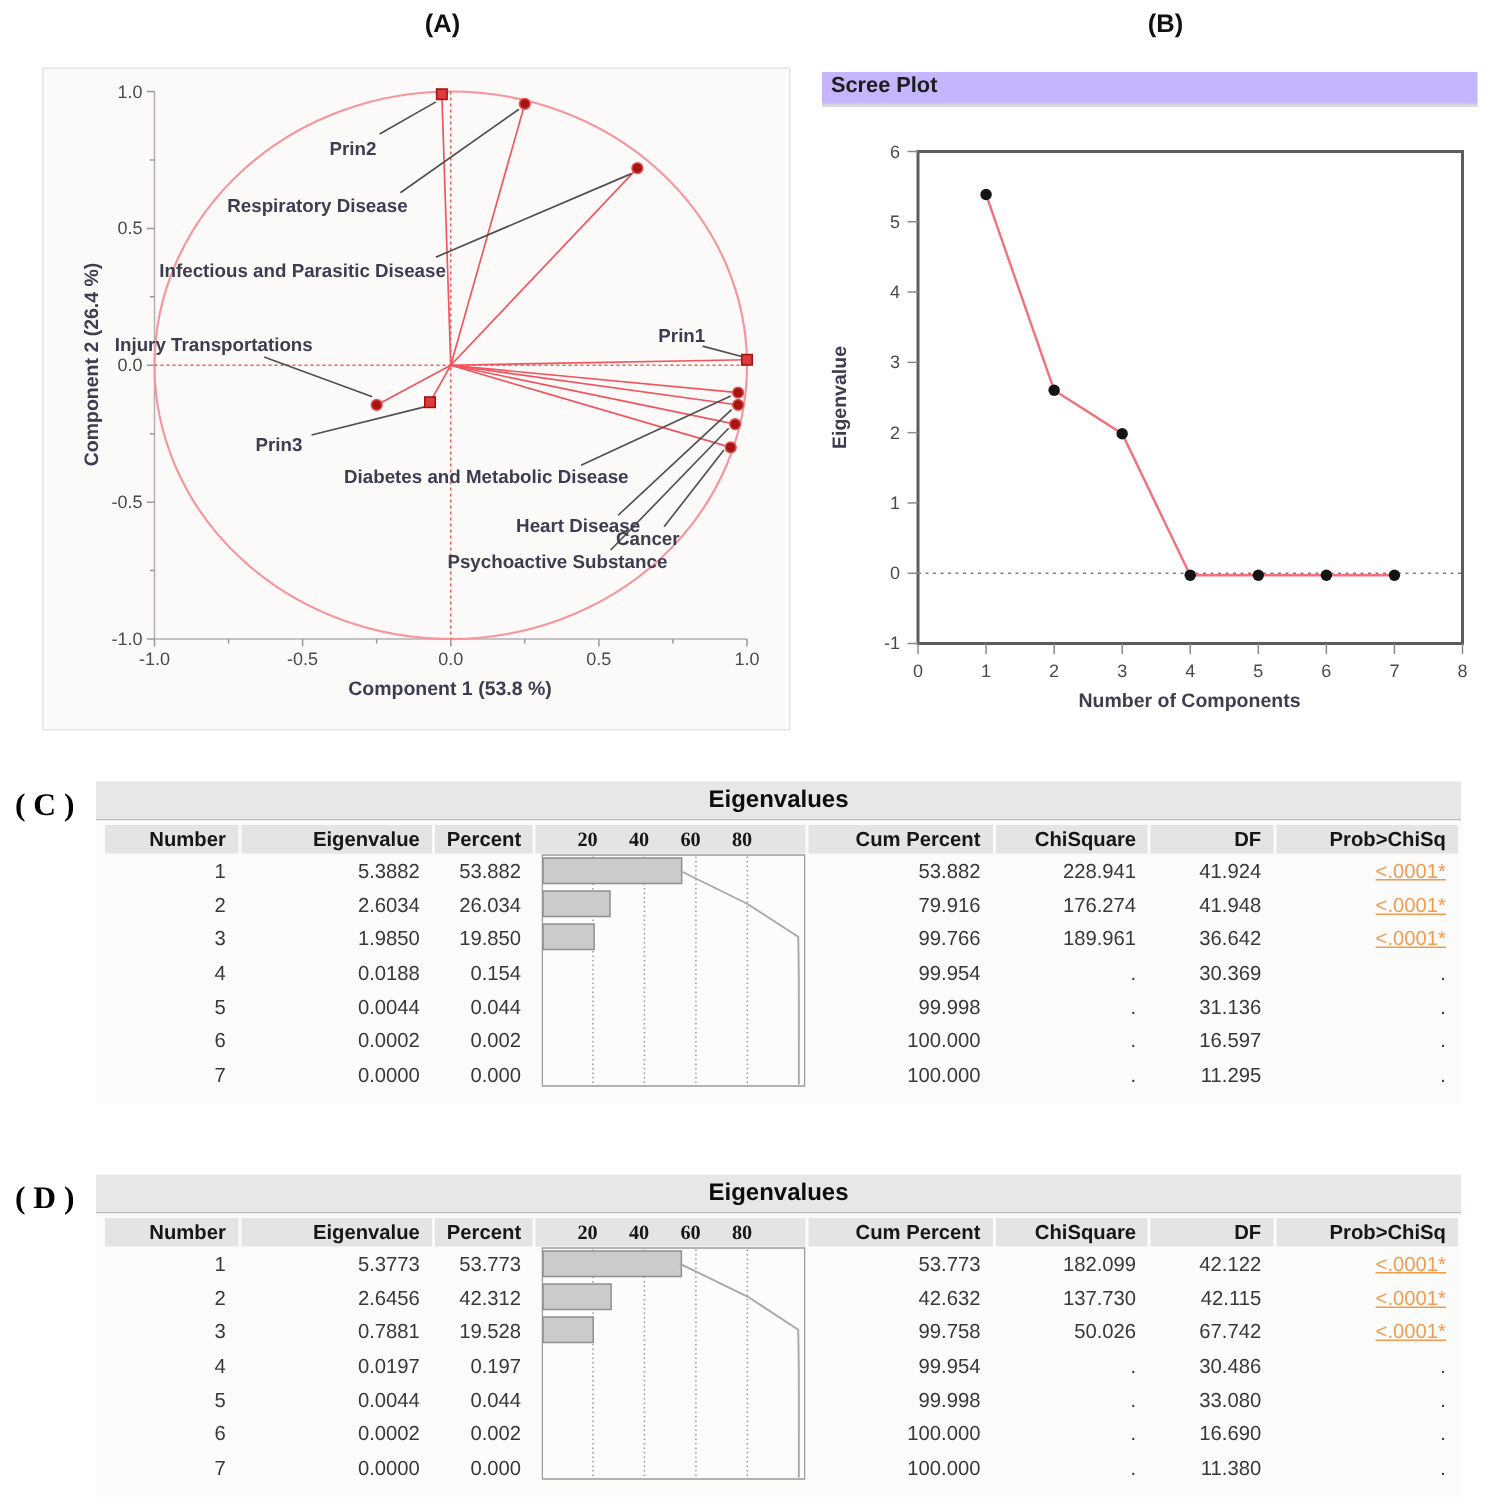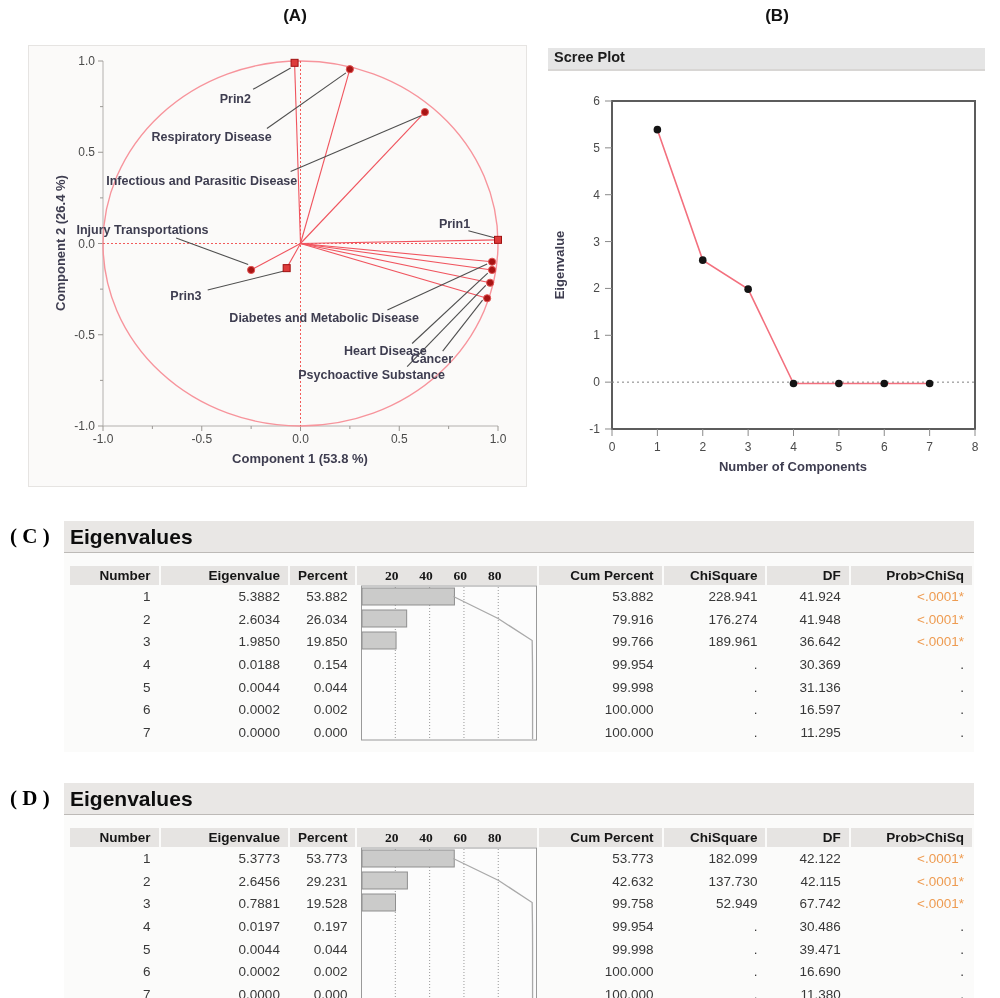--- a/index.html
+++ b/index.html
@@ -11,35 +11,35 @@
   #label-a{left:250px;top:6px;}
   #label-b{left:732px;top:6px;}
   .serif-label{position:absolute;font-family:"Liberation Serif",serif;font-weight:bold;font-size:21px;color:#000;}
   #label-c{left:10px;top:524px;}
   #label-d{left:10px;top:786px;}
 
   #plot-a{position:absolute;left:28px;top:45px;width:497px;height:440px;background:#fbfaf9;border:1px solid #e6e4e2;}
   #plot-a svg{display:block;}
 
   #plot-b{position:absolute;left:548px;top:48px;width:437px;height:430px;background:#ffffff;}
-  .scree-titlebar{height:20px;background:#e5e5e5;border-bottom:2px solid #d8d6d4;font-weight:bold;font-size:14.5px;color:#1c1c1c;padding:1px 0 0 6px;}
+  .scree-titlebar{height:20px;background:#c4b5fd;border-bottom:2px solid #d8d6d4;font-weight:bold;font-size:14.5px;color:#1c1c1c;padding:1px 0 0 6px;}
   #plot-b svg{display:block;}
 
   .table-panel{position:absolute;width:910px;left:64px;}
   #panel-c{top:521px;}
   #panel-d{top:783px;}
-  .jmp-title{background:#e9e7e5;border-bottom:1px solid #bdbab7;font-weight:bold;font-size:21px;color:#0d0d0d;padding:4px 6px 3px 6px;}
+  .jmp-title{background:#e9e7e5;border-bottom:1px solid #bdbab7;font-weight:bold;font-size:16px;color:#0d0d0d;padding:4px 6px 3px 6px;text-align:center;}
   .jmp-body{background:#fbfbfa;padding:3px 0 8px 4px;}
-  table.jmp-table{border-collapse:separate;border-spacing:2px 0;table-layout:fixed;font-size:13.5px;color:#383838;margin-top:10px;}
+  table.jmp-table{border-collapse:separate;border-spacing:2px 0;table-layout:fixed;font-size:13.5px;color:#383838;}
   table.jmp-table th{background:#e6e4e2;font-weight:bold;color:#161616;text-align:right;padding:2px 8px;height:18px;font-size:13.5px;box-sizing:border-box;overflow:hidden;white-space:nowrap;}
   table.jmp-table th.chart-th{padding:2px 0;position:relative;}
   table.jmp-table th.chart-th span{position:absolute;transform:translateX(-50%);top:2px;font-family:Liberation Serif, serif;}
   table.jmp-table td{text-align:right;padding:0 8px;height:22px;box-sizing:border-box;white-space:nowrap;}
   table.jmp-table td.chartcell{padding:0;vertical-align:top;}
-  table.jmp-table td.prob-sig{color:#ee9c52;}
+  table.jmp-table td.prob-sig{color:#ee9c52;text-decoration:underline;}
 
   text{font-family:"Liberation Sans",sans-serif;}
   .tick{font-size:12px;fill:#4a4a4a;}
   .axtitle{font-size:13px;fill:#3e3d50;font-weight:bold;}
   .plabel{font-size:12.5px;fill:#3e3d50;font-weight:bold;}
 </style>
 </head>
 <body>
 
 <div class="panel-label" id="label-a">(A)</div>
@@ -338,51 +338,51 @@
                 <polyline points="92.25759803921568,11.5 137.64779411764704,33.5 171.153431372549,55.5 171.48970588235292,77.5 171.56519607843137,99.5 171.5686274509804,121.5 171.5686274509804,143.5 171.5686274509804,154" fill="none" stroke="#a9a9a9" stroke-width="1.3"></polyline>
               </svg></td>
             <td>53.773</td>
             <td>182.099</td>
             <td>42.122</td>
             <td class="prob-sig">&lt;.0001*</td>
           </tr>
           <tr>
             <td>2</td>
             <td>2.6456</td>
-            <td>29.231</td>
+            <td>42.312</td>
             <td>42.632</td>
             <td>137.730</td>
             <td>42.115</td>
             <td class="prob-sig">&lt;.0001*</td>
           </tr>
           <tr>
             <td>3</td>
             <td>0.7881</td>
             <td>19.528</td>
             <td>99.758</td>
-            <td>52.949</td>
+            <td>50.026</td>
             <td>67.742</td>
             <td class="prob-sig">&lt;.0001*</td>
           </tr>
           <tr>
             <td>4</td>
             <td>0.0197</td>
             <td>0.197</td>
             <td>99.954</td>
             <td>.</td>
             <td>30.486</td>
             <td>.</td>
           </tr>
           <tr>
             <td>5</td>
             <td>0.0044</td>
             <td>0.044</td>
             <td>99.998</td>
             <td>.</td>
-            <td>39.471</td>
+            <td>33.080</td>
             <td>.</td>
           </tr>
           <tr>
             <td>6</td>
             <td>0.0002</td>
             <td>0.002</td>
             <td>100.000</td>
             <td>.</td>
             <td>16.690</td>
             <td>.</td>

